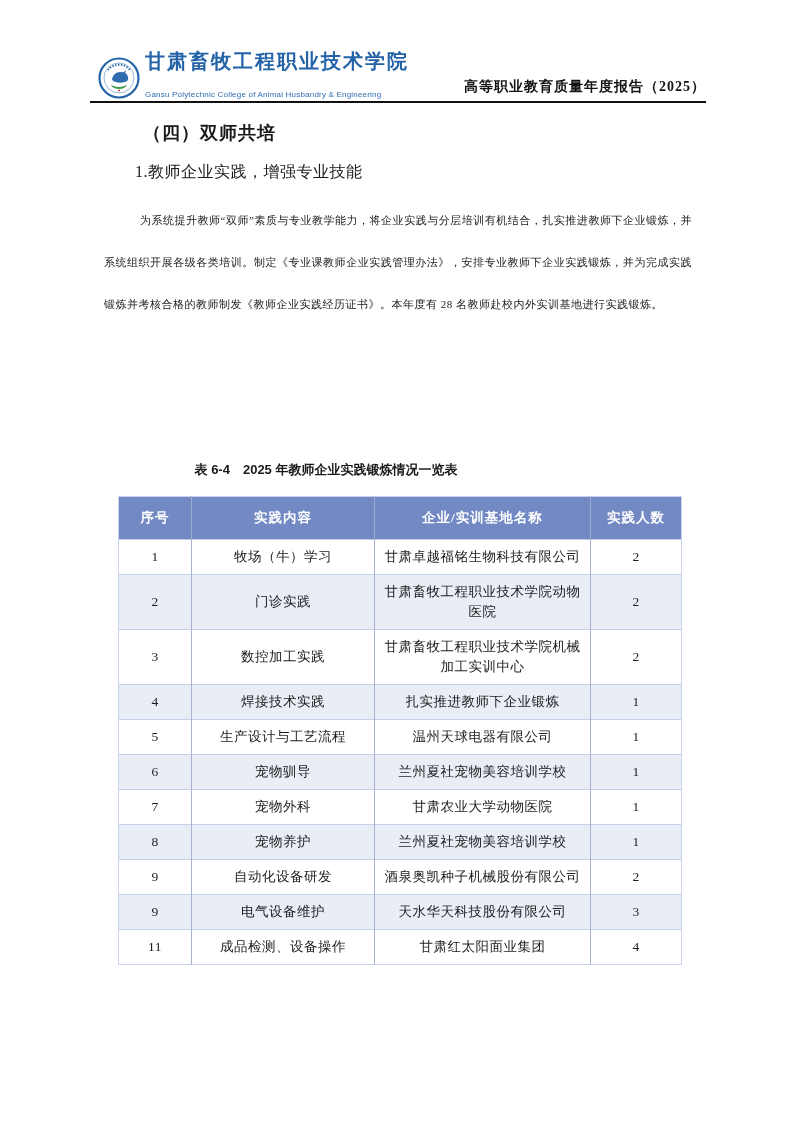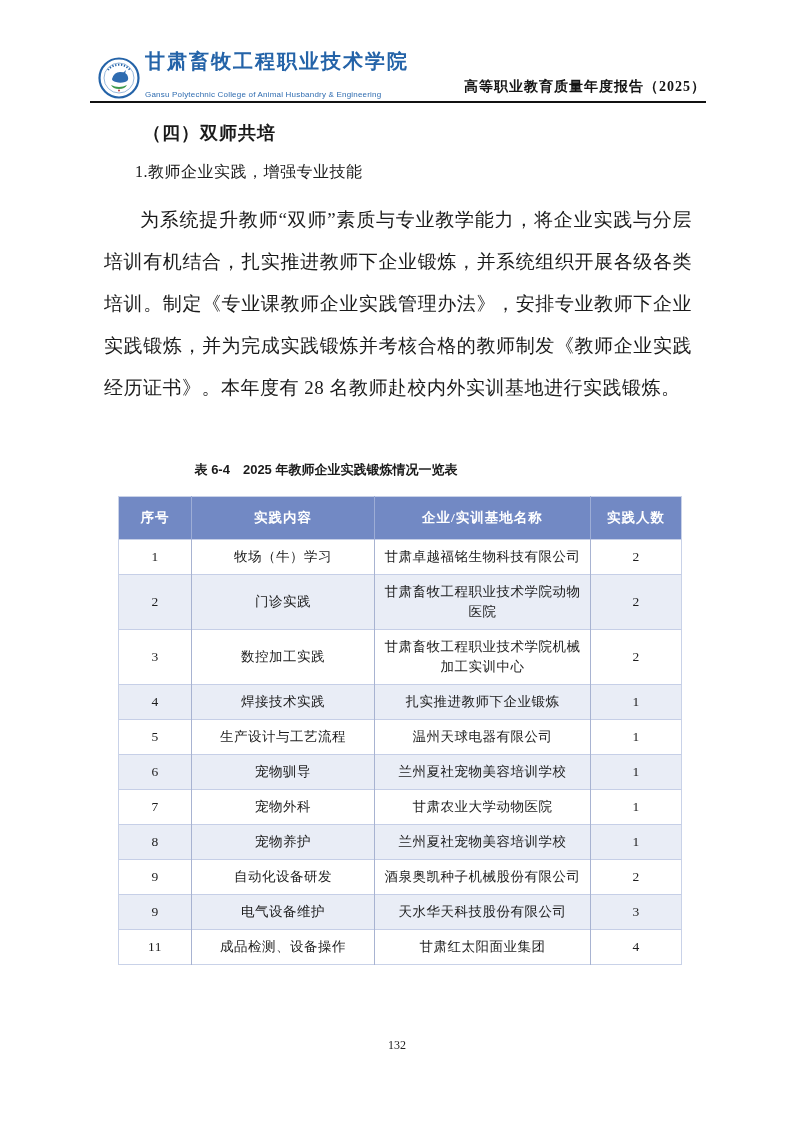--- a/index.html
+++ b/index.html
@@ -35,21 +35,21 @@
   .sec-heading{
     position:absolute;left:143px;top:121px;
     font-size:18px;font-weight:bold;letter-spacing:1px;
   }
   .sub-heading{
     position:absolute;left:135px;top:162px;
     font-size:16px;font-weight:normal;letter-spacing:.5px;
   }
   .body-par{
     position:absolute;left:104px;top:199px;width:588px;
-    font-size:19px;line-height:42px;
+    font-size:11px;line-height:42px;
     text-align:justify;text-indent:36px;
     letter-spacing:.5px;
   }
   
   .tbl-caption{
     position:absolute;left:0;top:461px;width:652px;
     text-align:center;font-size:13px;font-weight:bold;
     font-family:"Liberation Sans","DejaVu Sans",sans-serif;
   }
   table.grid{
@@ -191,14 +191,13 @@
         </tr>
         <tr>
           <td class="c0">11</td>
           <td class="c1">成品检测、设备操作</td>
           <td class="c2">甘肃红太阳面业集团</td>
           <td class="c3">4</td>
         </tr>
       </tbody>
   </table>
 
-  <div class="page-num">132</div>
 </div>
 
 </body></html>

